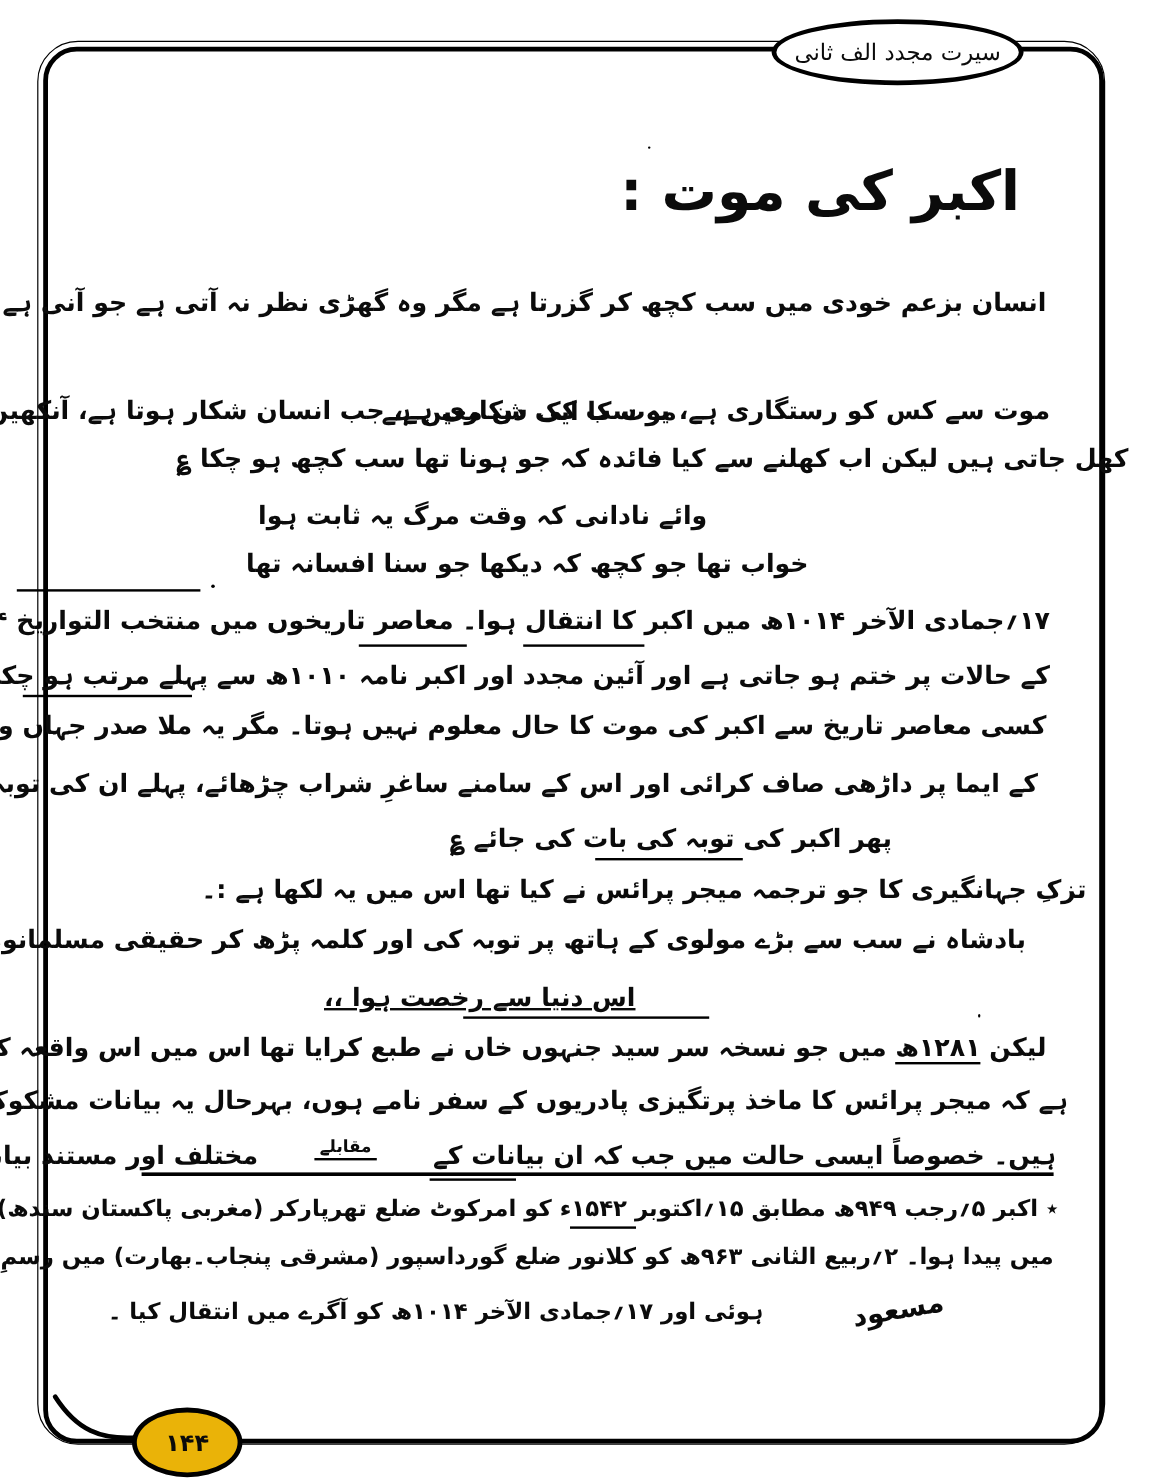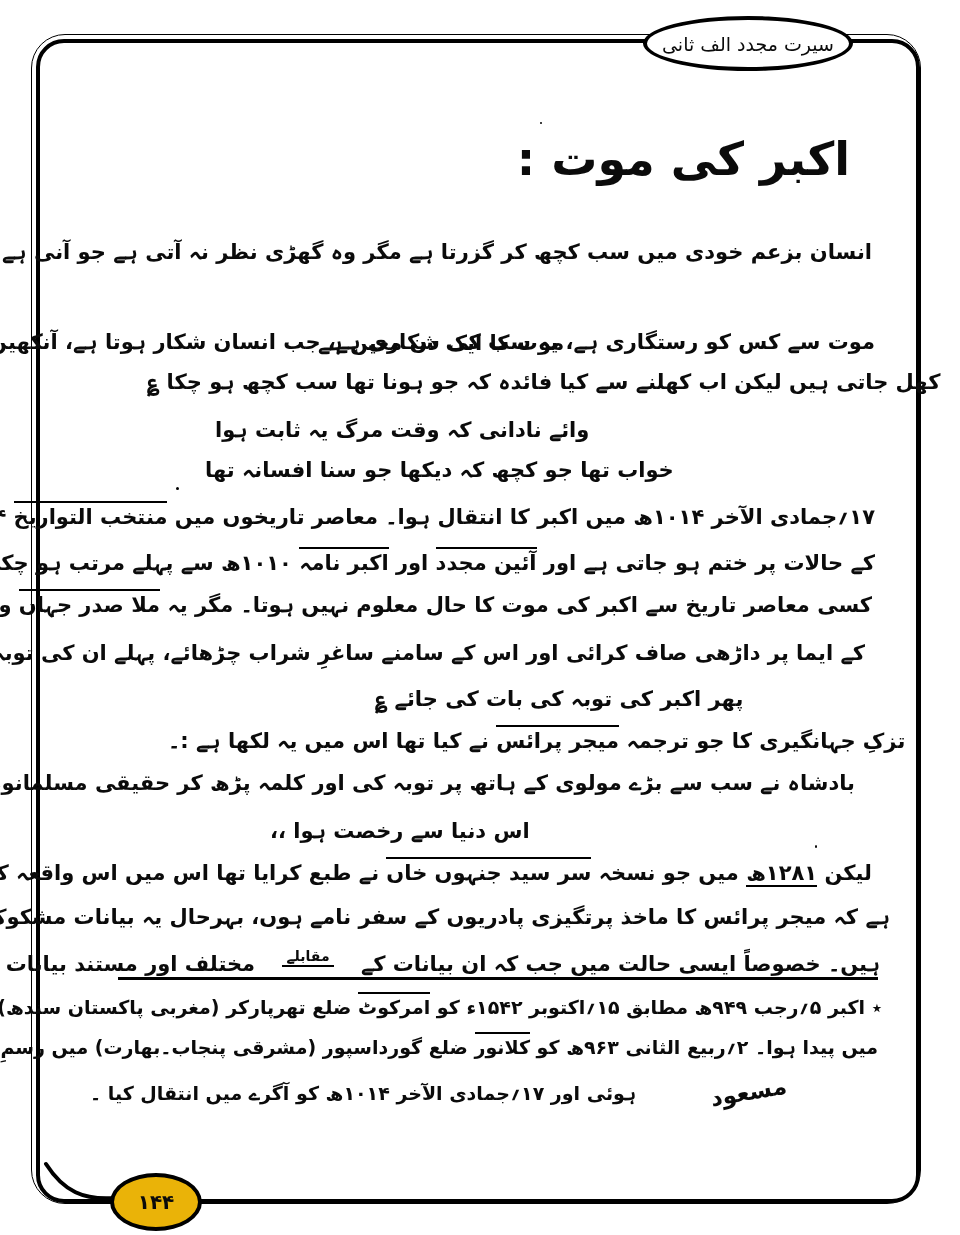--- a/index.html
+++ b/index.html
@@ -24,42 +24,42 @@
     font-size:20px;font-weight:bold;}
   .hook{position:absolute;left:40px;top:1156px;z-index:2;}
   
   .title{position:absolute;top:132px;right:110px;font-size:46px;font-weight:bold;
     direction:rtl;white-space:nowrap;z-index:2;}
   
   .ln{position:absolute;direction:rtl;font-weight:bold;font-size:21px;line-height:30px;
     white-space:nowrap;z-index:2;}
   .full{text-align:justify;text-align-last:justify;text-justify:inter-word;}
   .ft{font-size:19px;}
-  .ov{border-top:2.5px solid #000;padding-top:2px;}
+  .ov{border-top:2.5px solid #000;padding-top:12px;}
   .ul{border-bottom:2.5px solid #000;}
-  .ins{font-size:14px;vertical-align:10px;margin:0 20px;border-bottom:2px solid #000;padding:0 4px 1px 4px;}
+  .ins{font-size:14px;vertical-align:10px;margin:0 40px;border-bottom:2px solid #000;padding:0 4px 1px 4px;}
   .rule{position:absolute;left:118px;right:82px;top:977px;height:3px;background:#000;z-index:2;}
   .sig{position:absolute;left:710px;top:1079px;font-size:23px;font-weight:bold;
     transform:rotate(-10deg);z-index:2;}
   .speck{position:absolute;background:#000;border-radius:50%;z-index:1;}
   
   .l1{top:237px;left:95px;right:88px;}
   .l2{top:287px;left:318px;margin-top:41px;}
   .l3{top:327px;left:115px;right:85px;}
   .l4{top:367px;left:135px;margin-left:12px;}
   .l5{top:415px;left:215px;}
   .l6{top:455px;left:205px;}
   .l7{top:502px;left:95px;right:85px;}
   .l8{top:548px;left:90px;right:85px;}
   .l9{top:590px;left:100px;right:88px;}
   .l10{top:638px;left:125px;right:95px;}
   .l11{top:684px;left:375px;}
   .l12{top:726px;left:168px;}
   .l13{top:768px;left:135px;right:105px;}
-  .l14{top:816px;left:270px;}
+  .l14{top:816px;left:270px;text-decoration:underline;}
   .l15{top:858px;left:112px;right:88px;}
   .l16{top:902px;left:135px;right:70px;}
   .l17{top:941px;left:120px;right:80px;}
   .f1{top:992px;left:80px;right:78px;}
   .f2{top:1032px;left:88px;right:82px;}
   .f3{top:1078px;left:90px;}
 </style>
 </head>
 <body>
 

